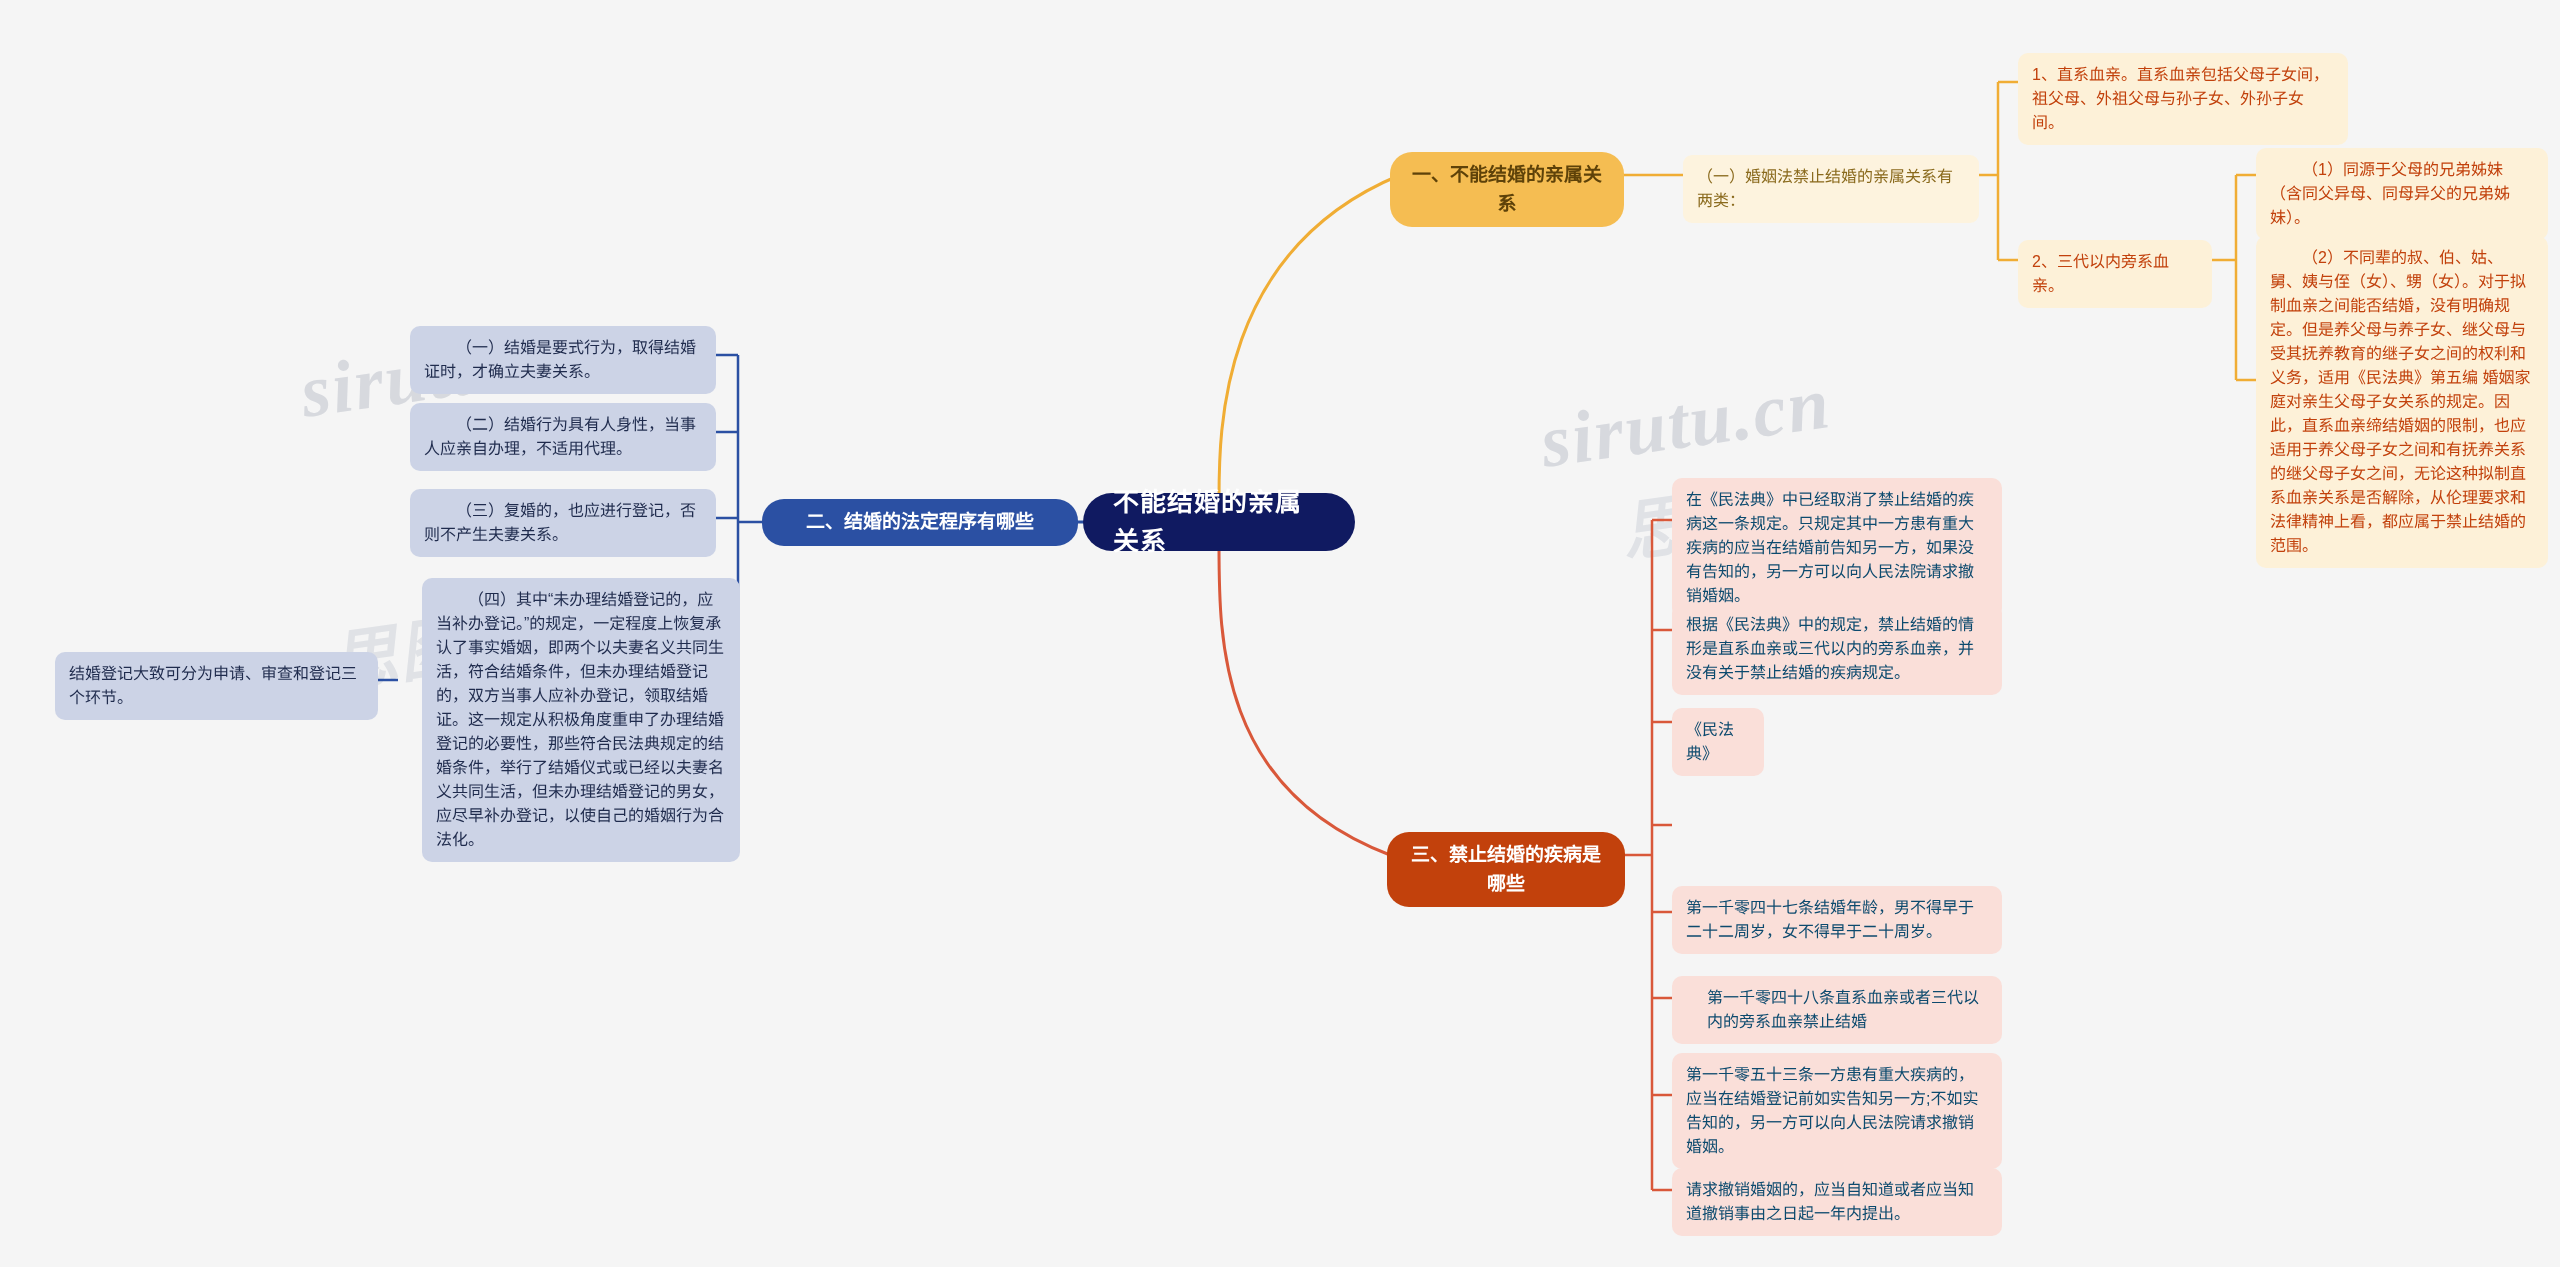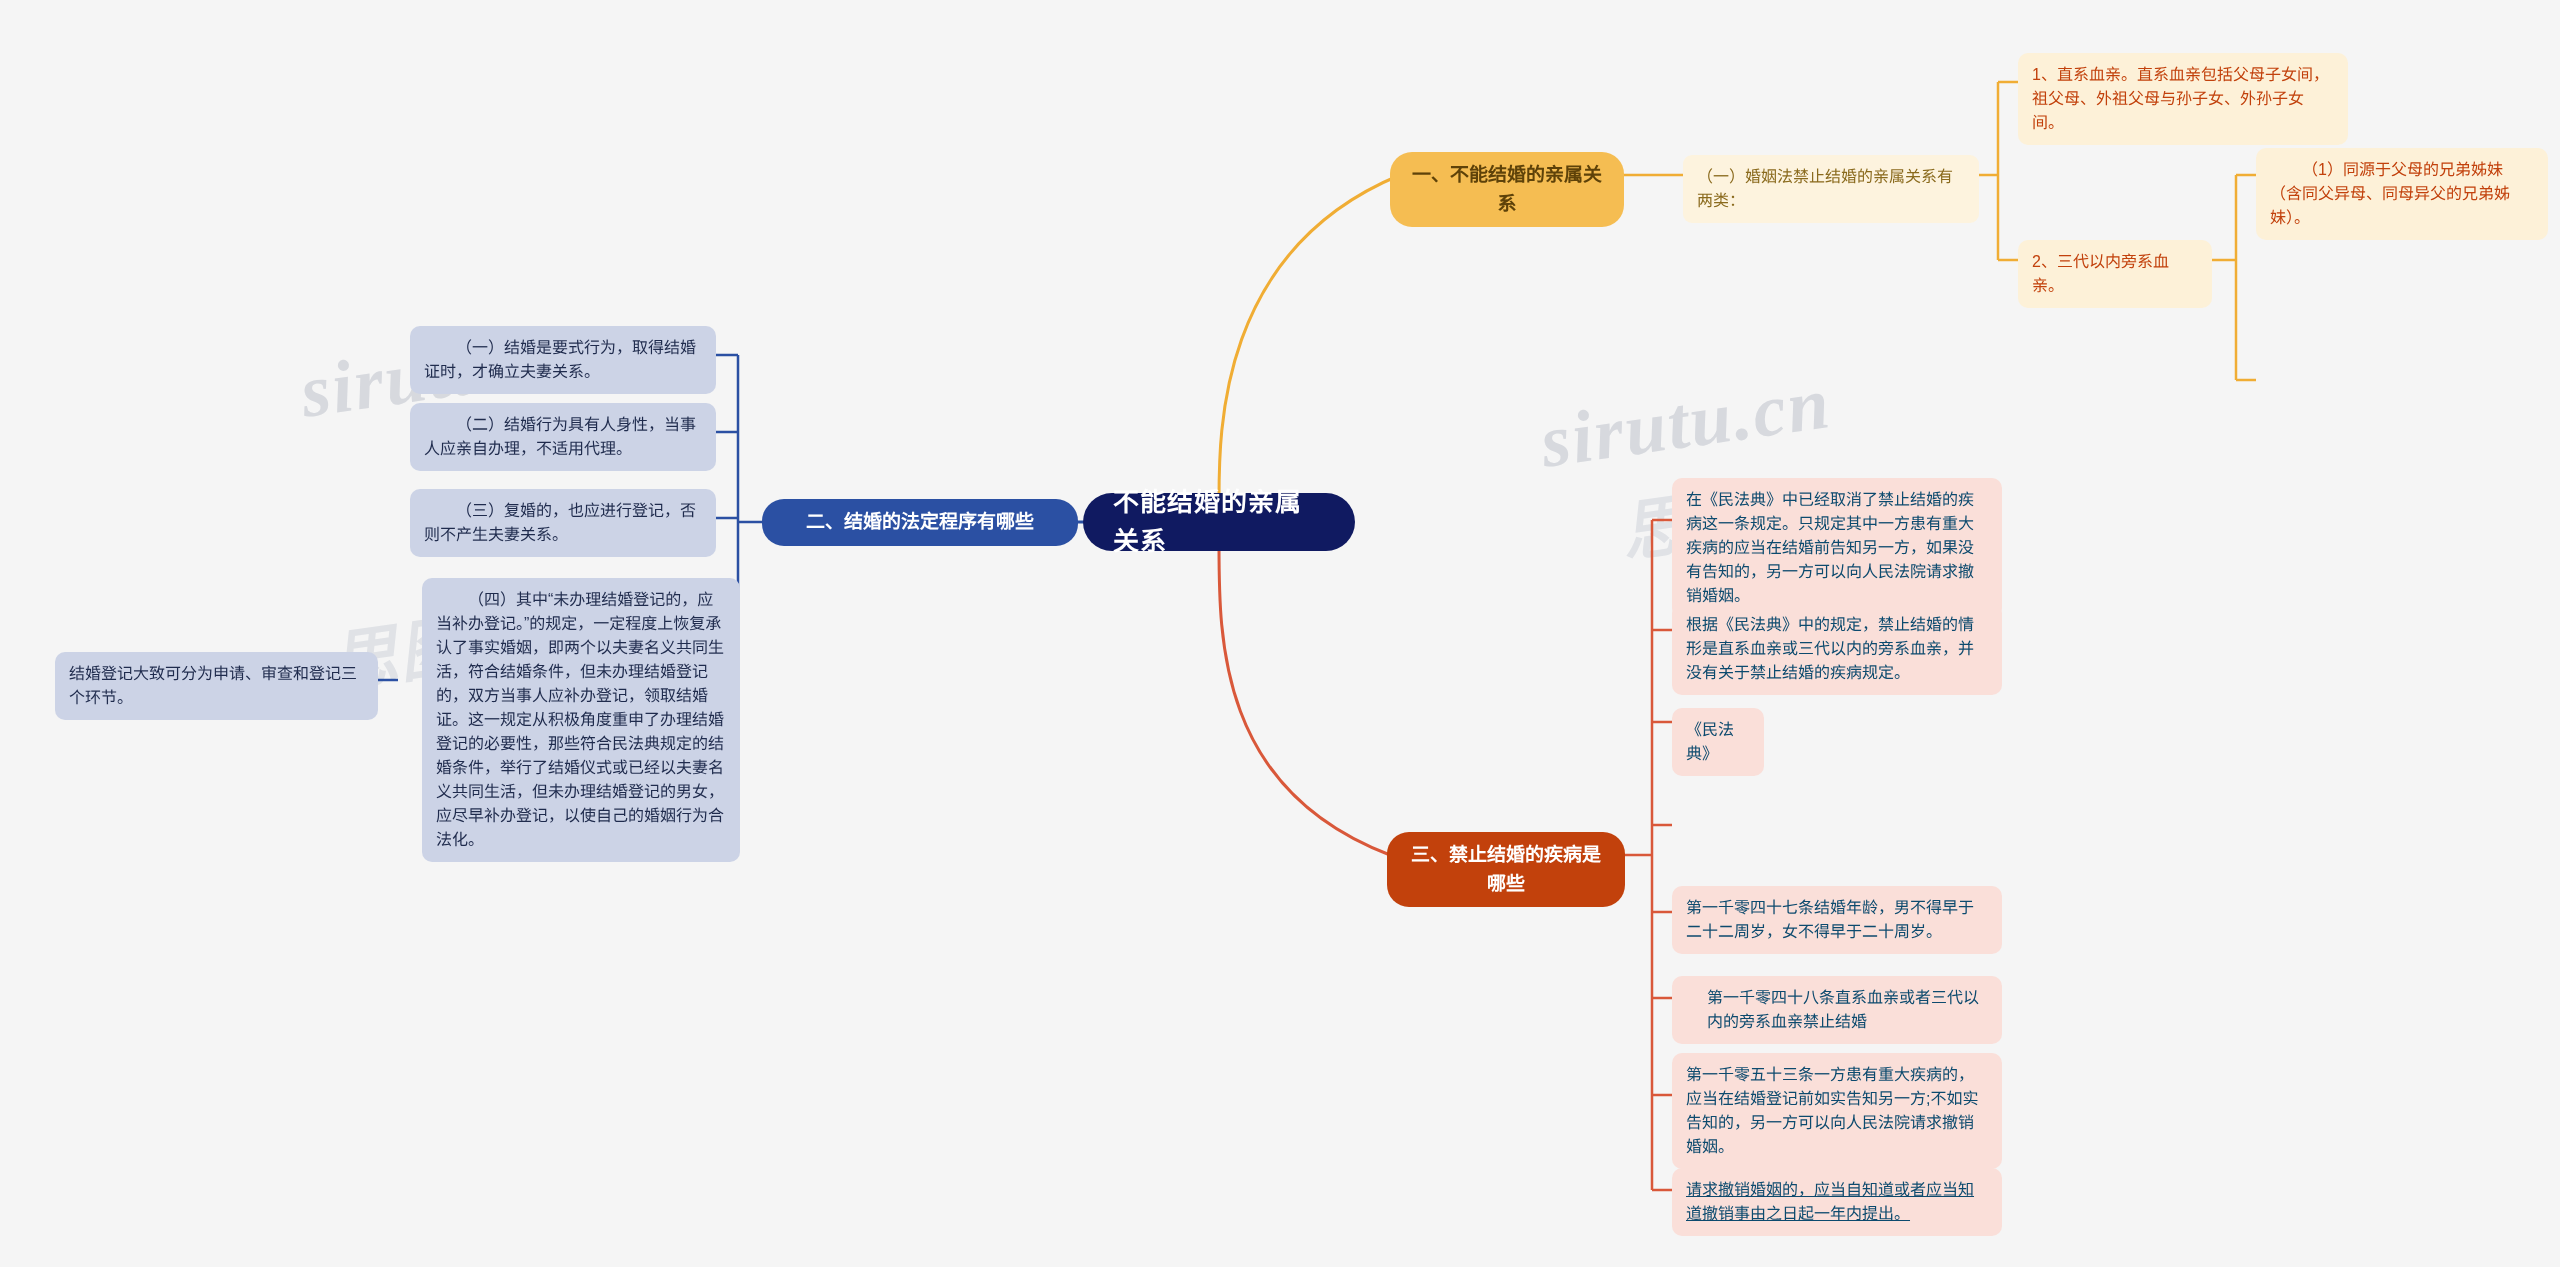--- a/index.html
+++ b/index.html
@@ -152,20 +152,21 @@
   <div class="node b1" style="left:1390px;top:152px;width:234px;">一、不能结婚的亲属关系</div>
 
   <div class="node card amber-lt" style="left:1683px;top:155px;width:296px;border-radius:9px;">（一）婚姻法禁止结婚的亲属关系有两类：</div>
 
   <div class="node card amber" style="left:2018px;top:53px;width:330px;">1、直系血亲。直系血亲包括父母子女间，祖父母、外祖父母与孙子女、外孙子女间。</div>
 
   <div class="node card amber" style="left:2018px;top:240px;width:194px;">2、三代以内旁系血亲。</div>
 
   <div class="node card amber indent" style="left:2256px;top:148px;width:292px;">（1）同源于父母的兄弟姊妹（含同父异母、同母异父的兄弟姊妹）。</div>
 
+  <div class="node card amber indent" style="left:2256px;top:236px;width:292px;">（2）不同辈的叔、伯、姑、舅、姨与侄（女）、甥（女）。对于拟制血亲之间能否结婚，没有明确规定。但是养父母与养子女、继父母与受其抚养教育的继子女之间的权利和义务，适用《民法典》第五编 婚姻家庭对亲生父母子女关系的规定。因此，直系血亲缔结婚姻的限制，也应适用于养父母子女之间和有抚养关系的继父母子女之间，无论这种拟制直系血亲关系是否解除，从伦理要求和法律精神上看，都应属于禁止结婚的范围。</div>
 
   <div class="node b2" style="left:762px;top:499px;width:316px;">二、结婚的法定程序有哪些</div>
 
   <div class="node card blue indent" style="left:410px;top:326px;width:306px;">（一）结婚是要式行为，取得结婚证时，才确立夫妻关系。</div>
 
   <div class="node card blue indent" style="left:410px;top:403px;width:306px;">（二）结婚行为具有人身性，当事人应亲自办理，不适用代理。</div>
 
   <div class="node card blue indent" style="left:410px;top:489px;width:306px;">（三）复婚的，也应进行登记，否则不产生夫妻关系。</div>
 
   <div class="node card blue indent" style="left:398px;top:578px;width:318px;margin-left:24px;">（四）其中“未办理结婚登记的，应当补办登记。”的规定，一定程度上恢复承认了事实婚姻，即两个以夫妻名义共同生活，符合结婚条件，但未办理结婚登记的，双方当事人应补办登记，领取结婚证。这一规定从积极角度重申了办理结婚登记的必要性，那些符合民法典规定的结婚条件，举行了结婚仪式或已经以夫妻名义共同生活，但未办理结婚登记的男女，应尽早补办登记，以使自己的婚姻行为合法化。</div>
@@ -180,15 +181,15 @@
 
   <div class="node card pink" style="left:1672px;top:708px;width:92px;">《民法典》</div>
 
 
   <div class="node card pink" style="left:1672px;top:886px;width:330px;">第一千零四十七条结婚年龄，男不得早于二十二周岁，女不得早于二十周岁。</div>
 
   <div class="node card pink" style="left:1672px;top:976px;width:330px;padding-left:35px;">第一千零四十八条直系血亲或者三代以内的旁系血亲禁止结婚</div>
 
   <div class="node card pink" style="left:1672px;top:1053px;width:330px;">第一千零五十三条一方患有重大疾病的，应当在结婚登记前如实告知另一方;不如实告知的，另一方可以向人民法院请求撤销婚姻。</div>
 
-  <div class="node card pink" style="left:1672px;top:1168px;width:330px;text-decoration:underline;">请求撤销婚姻的，应当自知道或者应当知道撤销事由之日起一年内提出。</div>
+  <div class="node card pink" style="left:1672px;top:1168px;width:330px;">请求撤销婚姻的，应当自知道或者应当知道撤销事由之日起一年内提出。</div>
 
 </div>
 
 </body></html>

